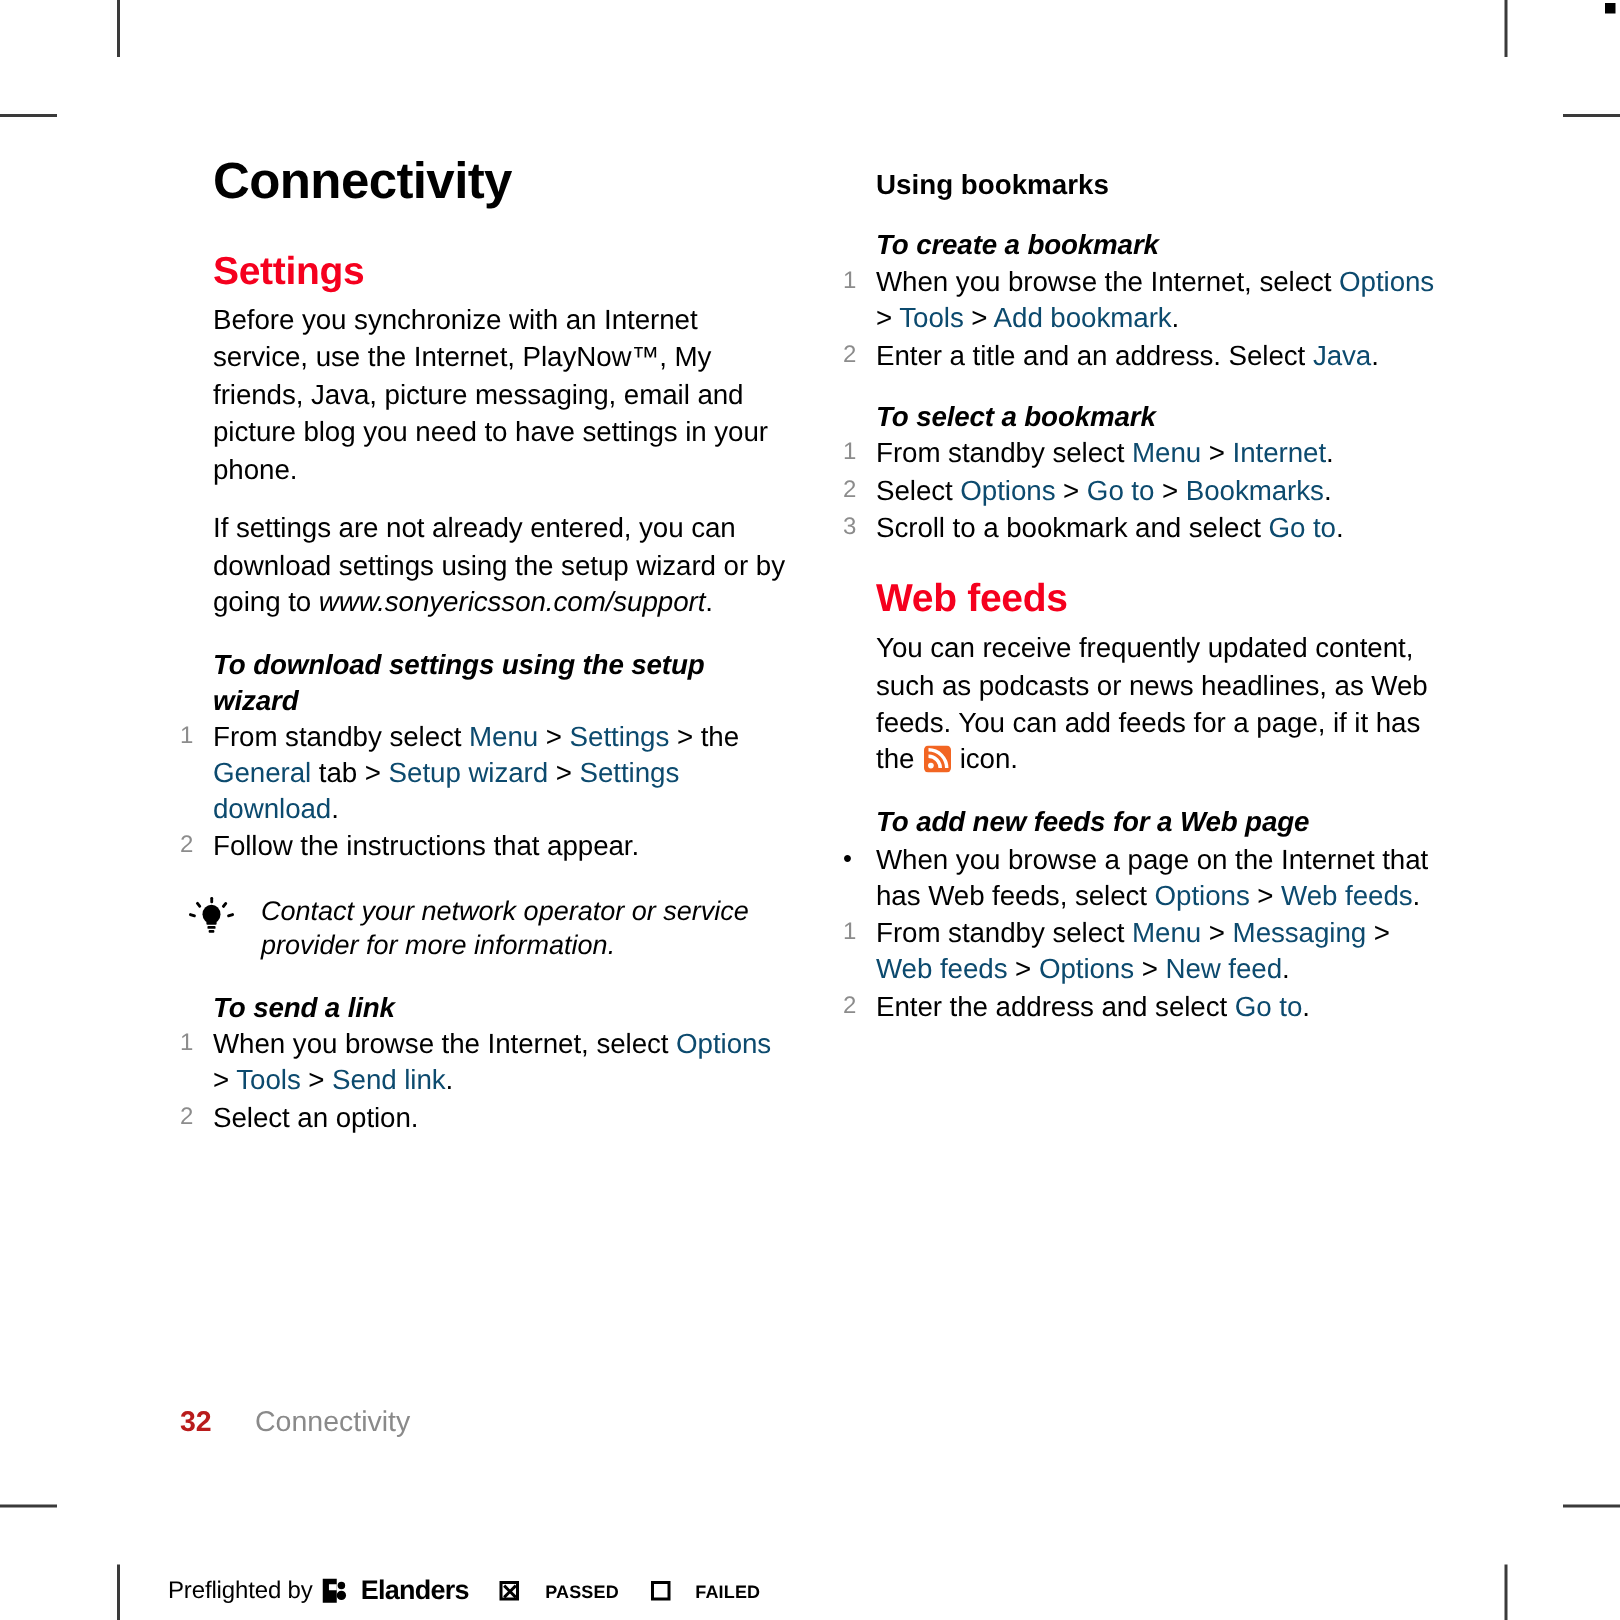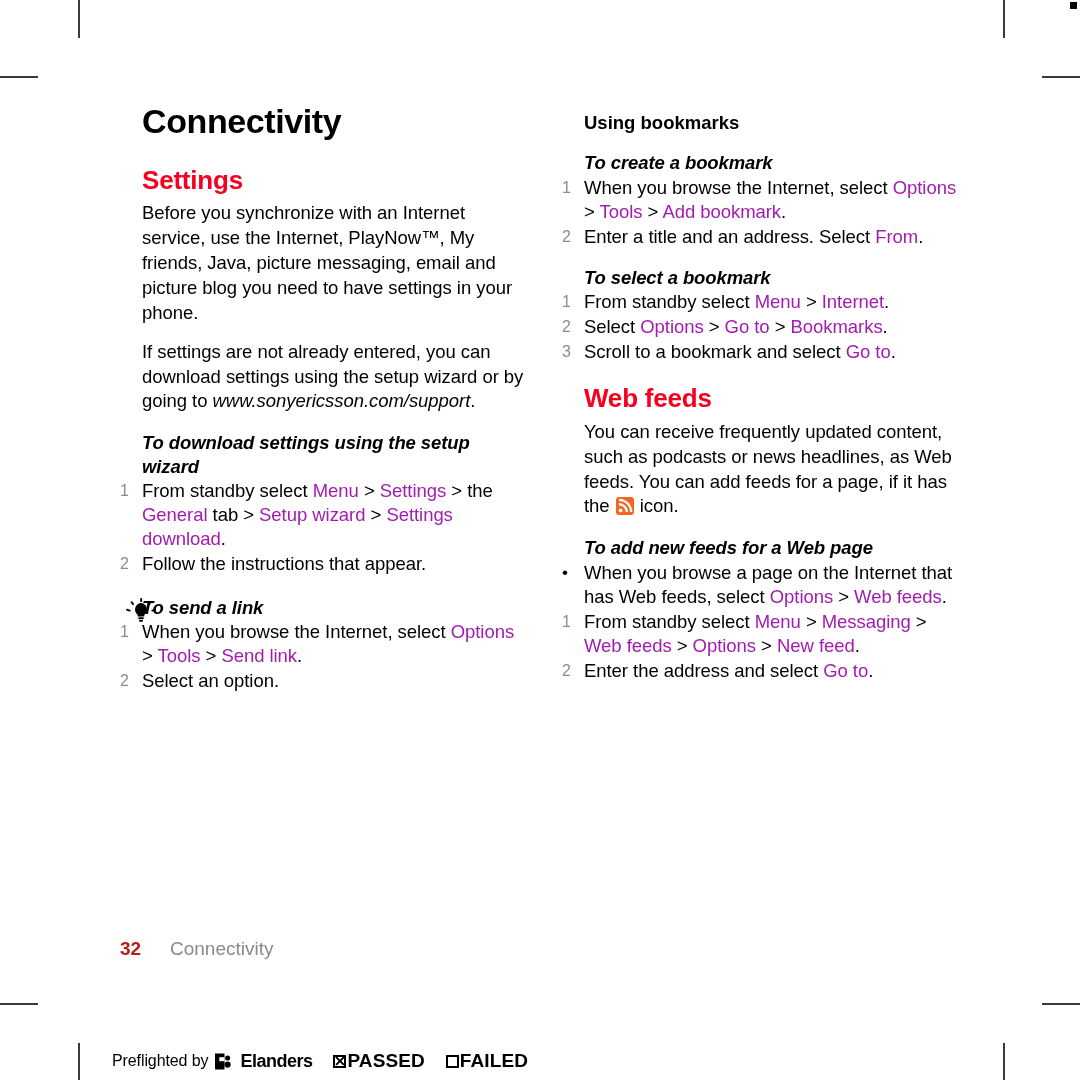--- a/index.html
+++ b/index.html
@@ -89,21 +89,21 @@
   }
 
   p.body {
     font-size: 18.5px;
     line-height: 1.345;
     margin: 0 0 14px 22px;
     letter-spacing: -0.05px;
   }
 
   .italic { font-style: italic; }
-  .red { color: #a21caf; }
+  .red { color: #0c4a6e; }
   .sep { color: #000000; }
 
   
   ol.steps, ul.steps {
     list-style: none;
     margin: 0;
     padding: 0;
   }
   .step {
     position: relative;
@@ -200,23 +200,23 @@
     margin-right: 1px;
   }
   .pf-brand {
     font-size: 18px;
     font-weight: bold;
     letter-spacing: -0.5px;
   }
   .pf-state {
     display: inline-flex;
     align-items: center;
-    gap: 1px;
+    gap: 17px;
     margin-left: 14px;
-    font-size: 19px;
+    font-size: 12px;
     letter-spacing: 0.1px;
   }
   .pf-box {
     display: inline-block;
     width: 13px;
     height: 13px;
     border: 2px solid #000000;
     position: relative;
     box-sizing: border-box;
   }
@@ -277,38 +277,39 @@
               <rect x="12.3" y="19.3" width="5.4" height="1.9" rx="0.6"></rect>
               <rect x="13.1" y="22" width="3.8" height="1.8" rx="0.6"></rect>
               <rect x="14.2" y="0" width="1.9" height="4.1" rx="0.8"></rect>
               <rect x="5.4" y="3.1" width="1.9" height="4.3" rx="0.8" transform="rotate(-38 6.3 5.2)"></rect>
               <rect x="22.8" y="3.1" width="1.9" height="4.3" rx="0.8" transform="rotate(38 23.7 5.2)"></rect>
               <rect x="0" y="11.2" width="4.6" height="1.9" rx="0.8" transform="rotate(18 2.3 12.1)"></rect>
               <rect x="25.4" y="11.2" width="4.6" height="1.9" rx="0.8" transform="rotate(-18 27.7 12.1)"></rect>
             </g>
           </svg>
         </span>
+        <span>Contact your network operator or service provider for more information.</span>
       </div>
 
       <h3 class="proc-head">To send a link</h3>
       <ol class="steps">
           <li class="step"><span class="marker">1</span><span>When you browse the Internet, select </span><span class="red">Options</span><span class="sep"> &gt; </span><span class="red">Tools</span><span class="sep"> &gt; </span><span class="red">Send link</span><span>.</span></li>
           <li class="step"><span class="marker">2</span><span>Select an option.</span></li>
         </ol>
 
     </div>
 
     <div class="col col-right">
 
       <h3 class="sub-head" style="margin-top:0;">Using bookmarks</h3>
 
       <h3 class="proc-head">To create a bookmark</h3>
       <ol class="steps">
           <li class="step"><span class="marker">1</span><span>When you browse the Internet, select </span><span class="red">Options</span><span class="sep"> &gt; </span><span class="red">Tools</span><span class="sep"> &gt; </span><span class="red">Add bookmark</span><span>.</span></li>
-          <li class="step"><span class="marker">2</span><span>Enter a title and an address. Select </span><span class="red">From</span><span>.</span></li>
+          <li class="step"><span class="marker">2</span><span>Enter a title and an address. Select </span><span class="red">Java</span><span>.</span></li>
         </ol>
 
       <h3 class="proc-head">To select a bookmark</h3>
       <ol class="steps">
           <li class="step"><span class="marker">1</span><span>From standby select </span><span class="red">Menu</span><span class="sep"> &gt; </span><span class="red">Internet</span><span>.</span></li>
           <li class="step"><span class="marker">2</span><span>Select </span><span class="red">Options</span><span class="sep"> &gt; </span><span class="red">Go to</span><span class="sep"> &gt; </span><span class="red">Bookmarks</span><span>.</span></li>
           <li class="step"><span class="marker">3</span><span>Scroll to a bookmark and select </span><span class="red">Go to</span><span>.</span></li>
         </ol>
 
       <h2 class="section-title" style="margin-top:20px;">Web feeds</h2>

